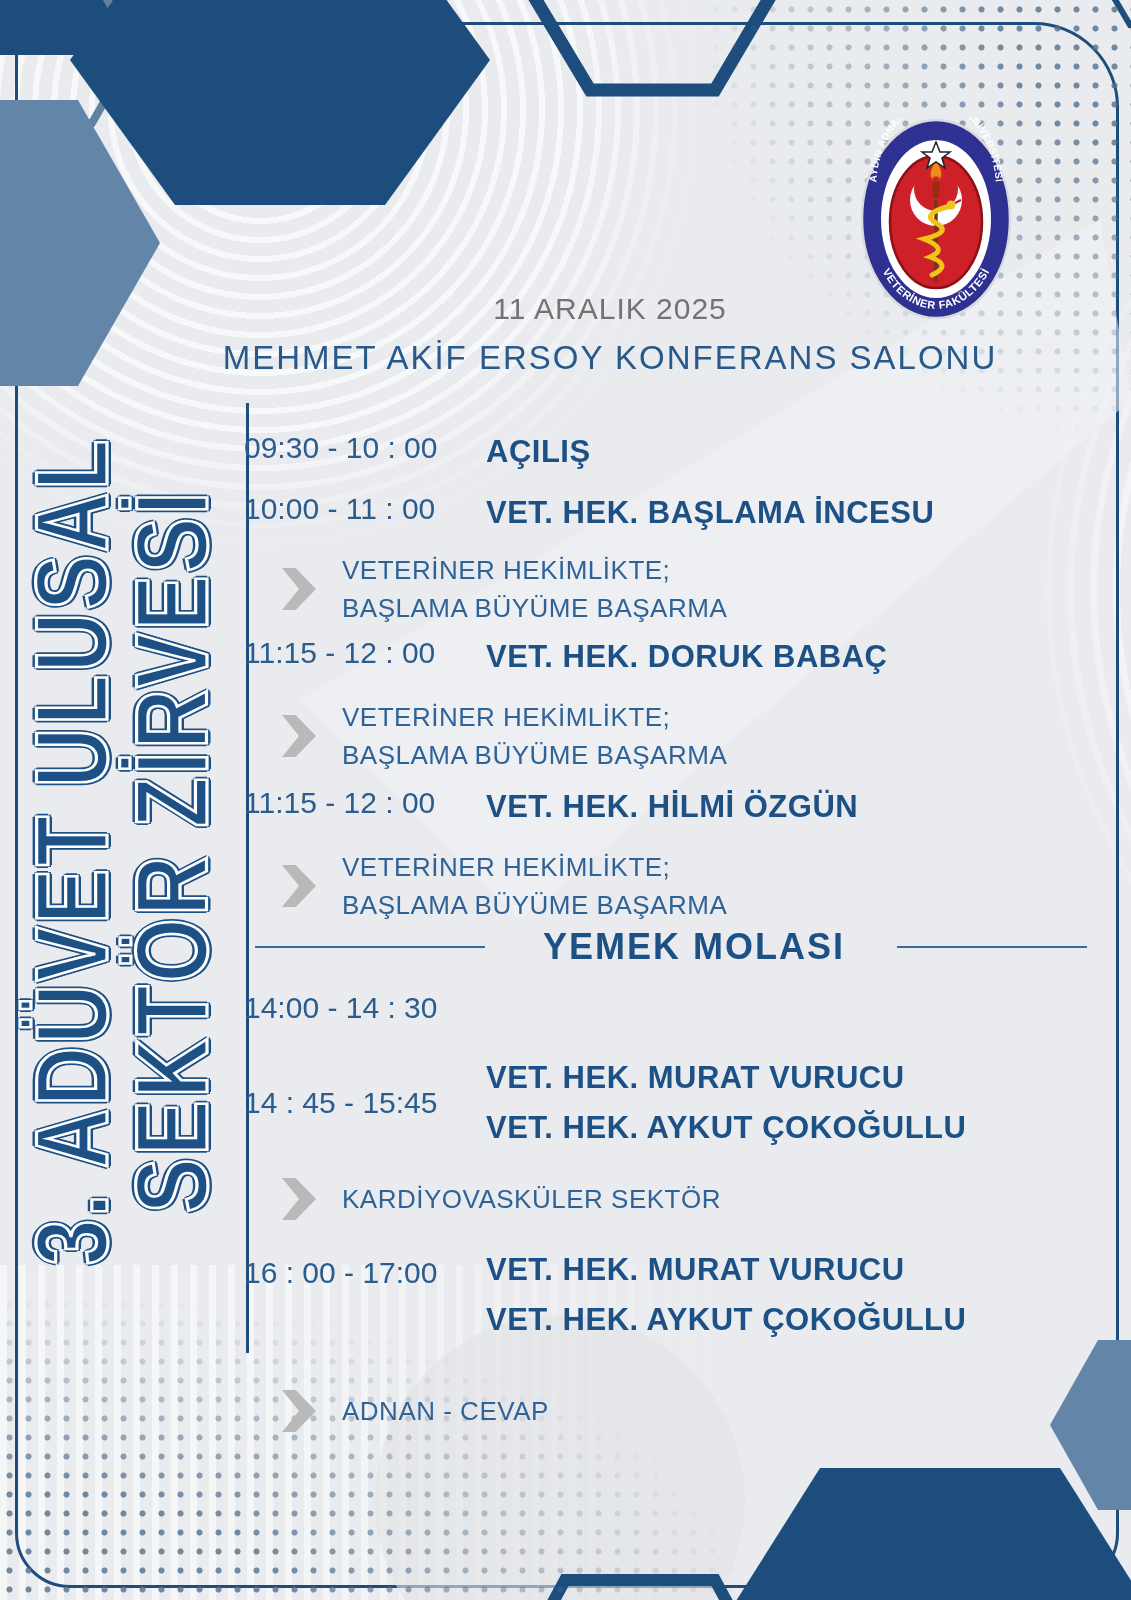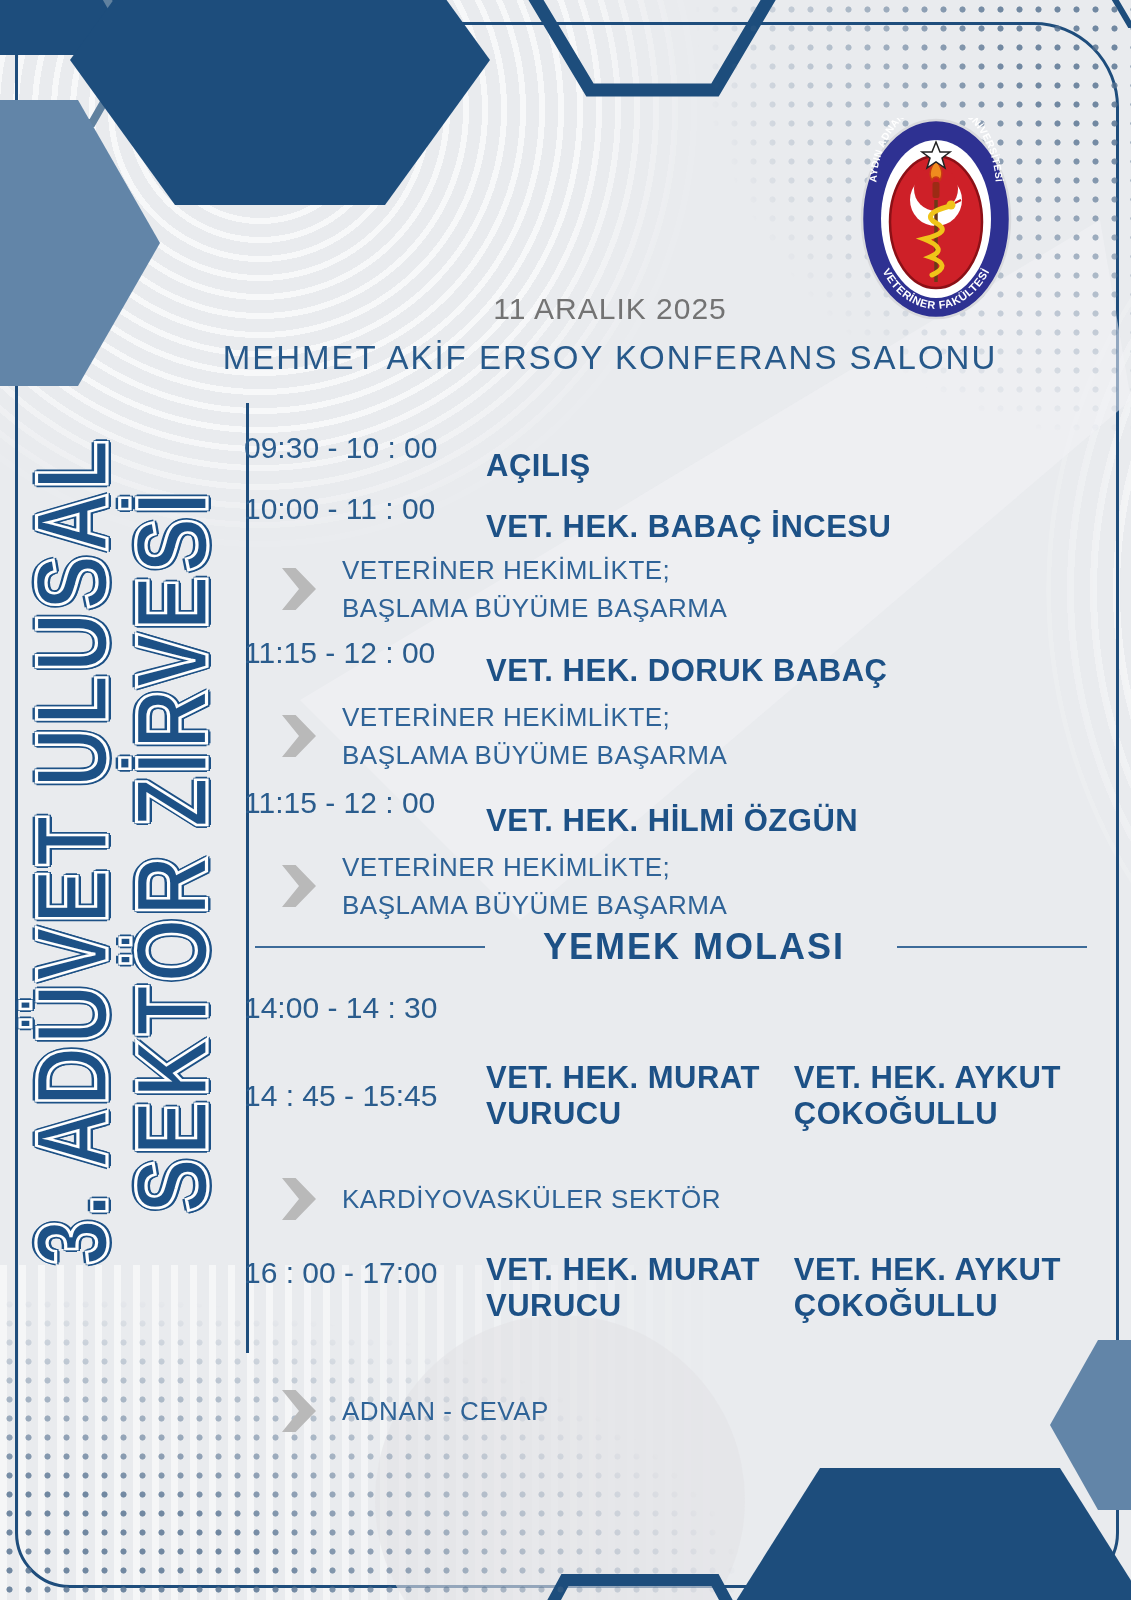--- a/index.html
+++ b/index.html
@@ -62,23 +62,23 @@
   .banner-2 { width:840px; left:-248px; top:804px; transform:rotate(-90deg) scale(1,1.25); }
   
   .hdr { position:absolute; left:135px; width:950px; text-align:center; }
   .hdr-title { top:222px; font-size:47px; font-weight:bold; letter-spacing:3px; color:#1d5186; }
   .hdr-date  { top:292px; font-size:30px; letter-spacing:1px; color:#737373; }
   .hdr-venue { top:339px; font-size:33px; letter-spacing:2px; color:#27598a; }
   
   .vline { position:absolute; left:246px; top:403px; width:3px; height:950px; background:#1e4d7c; }
   .row { position:absolute; left:244px; display:flex; align-items:flex-start; }
   .t-time { width:242px; flex:none; font-size:30px; color:#2a5c8d; }
-  .t-title { font-size:31px; font-weight:bold; letter-spacing:.5px; color:#1d5186; margin-top:17px; }
+  .t-title { font-size:31px; font-weight:bold; letter-spacing:.5px; color:#1d5186; margin-top:3px; }
   .t-title.sm { font-size:28px; }
-  .names { display:flex; flex-direction:row; gap:14px; }
+  .names { display:flex; flex-direction:column; gap:14px; }
   .names .t-title { margin-top:0; }
   .row-center .t-time { align-self:center; }
   .row-topalign .t-time { margin-top:4px; }
   .sub { position:absolute; left:282px; display:flex; align-items:center; gap:26px; }
   .chev { width:34px; height:42px; flex:none; background:#b9b9b9;
           clip-path:polygon(0% 0%, 40% 0%, 100% 50%, 40% 100%, 0% 100%, 50% 50%); }
   .sub .txt { font-size:26px; line-height:38px; letter-spacing:.5px; color:#2f6397; }
   .brk { position:absolute; left:255px; top:926px; width:855px; display:flex; align-items:center; }
   .brk-line { height:2px; background:#3d6b99; flex:none; }
   .brk-l { width:230px; margin-right:58px; }
@@ -153,21 +153,21 @@
 
   <div class="vline"></div>
 
   <div class="row" style="top:431px">
     <div class="t-time">09:30 - 10 : 00</div>
     <div class="t-title">AÇILIŞ</div>
   </div>
 
   <div class="row" style="top:492px">
     <div class="t-time">10:00 - 11 : 00</div>
-    <div class="t-title">VET. HEK. BABAÇ İNCESU</div>
+    <div class="t-title">VET. HEK. BAŞLAMA İNCESU</div>
   </div>
   <div class="sub" style="top:551px">
     <div class="chev"></div>
     <div class="txt">
       <div>VETERİNER HEKİMLİKTE;</div>
       <div>BAŞLAMA BÜYÜME BAŞARMA</div>
     </div>
   </div>
 
   <div class="row" style="top:636px">

